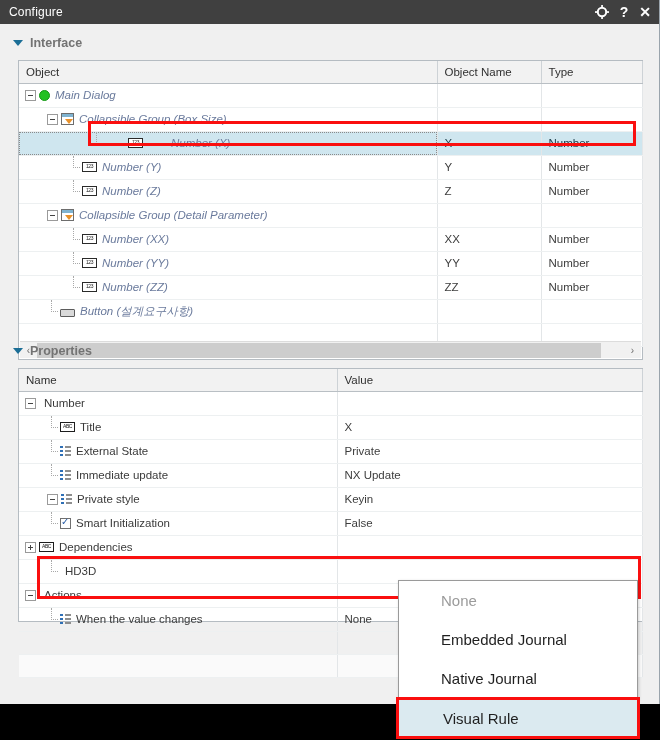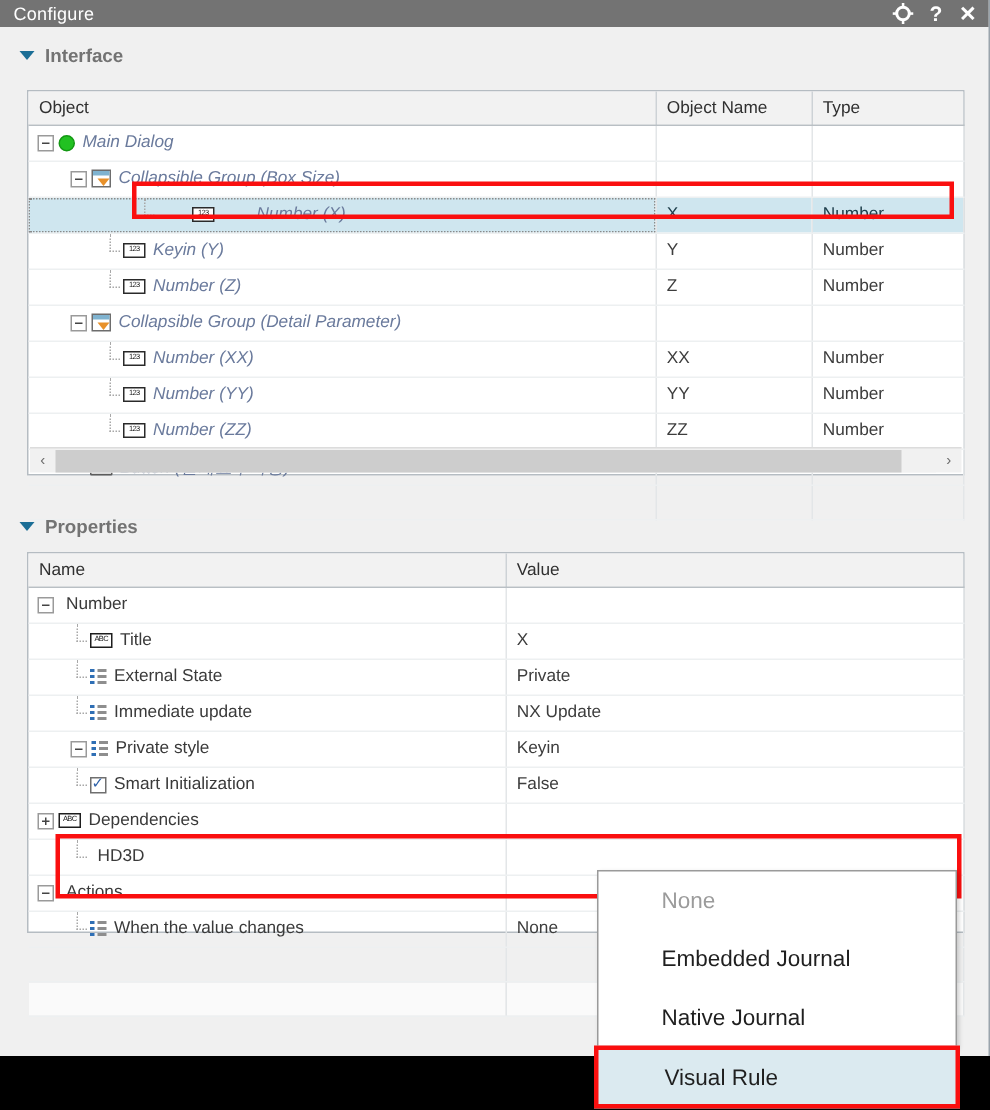--- a/index.html
+++ b/index.html
@@ -23,22 +23,22 @@
     width: 660px; height: 705px;
     background: #f0f0f0;
     border: 1px solid #9aa4ac;
     border-top: none;
     border-left: none;
   }
 
   
   .titlebar {
     position: relative;
-    height: 18px;
-    background: #737373;
+    height: 24px;
+    background: #404040;
     display: flex;
     align-items: center;
   }
   .titlebar-title {
     color: #ffffff;
     font-size: 12px;
     padding-left: 9px;
     letter-spacing: .2px;
   }
   .titlebar-icons {
@@ -79,21 +79,21 @@
   }
 
   
   .panel {
     position: absolute;
     background: #ffffff;
     border: 1px solid #b5bcc2;
   }
   #tree-panel {
     left: 18px; top: 60px;
-    width: 625px; height: 257px;
+    width: 625px; height: 300px;
   }
   #props-panel {
     left: 18px; top: 368px;
     width: 625px; height: 254px;
   }
 
   
   table.grid {
     width: 100%;
     border-collapse: collapse;
@@ -450,21 +450,21 @@
               </td>
               <td class="pad">X</td>
               <td class="pad">Number</td>
             </tr>
             <tr>
               <td class="first-cell">
                 <div class="tcell">
                   <span class="indent" style="width:50px"></span>
                   <span class="elbow"></span>
                   <span class="ico ico-number">123</span>
-                  <span class="txt txt-blue">Keyin (Y)</span>
+                  <span class="txt txt-blue">Number (Y)</span>
                 </div>
               </td>
               <td class="pad">Y</td>
               <td class="pad">Number</td>
             </tr>
             <tr>
               <td class="first-cell">
                 <div class="tcell">
                   <span class="indent" style="width:50px"></span>
                   <span class="elbow"></span>

